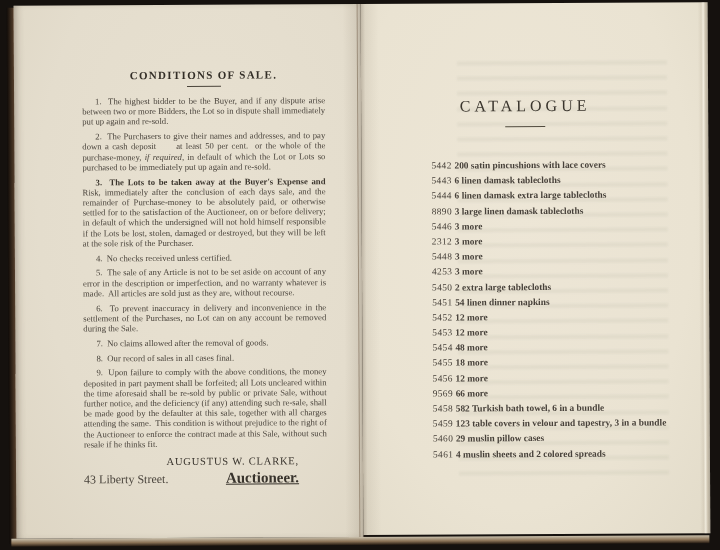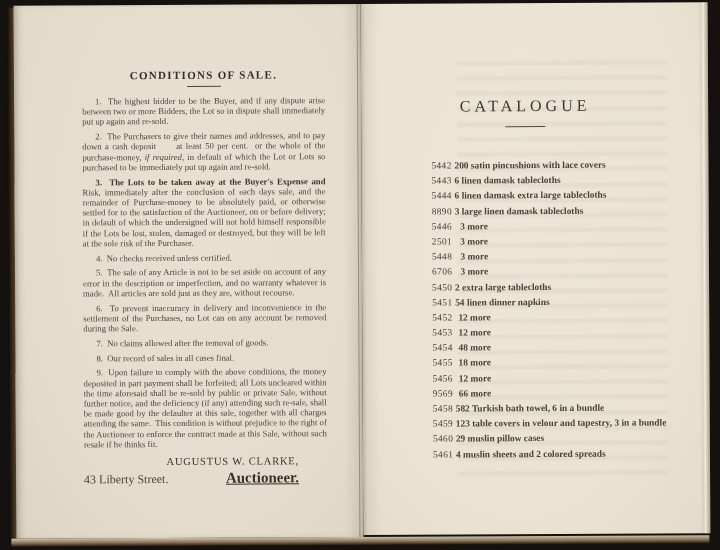--- a/index.html
+++ b/index.html
@@ -82,21 +82,21 @@
   }
   .sig-address{font-size:12px;color:var(--ink-soft);}
   .sig-title{font-size:15px;font-weight:600;color:#38332c;text-decoration:underline;}
   
   .rp-title{
     position:absolute;left:0;top:94px;width:328px;text-align:center;
     font-size:16px;letter-spacing:4px;color:#3a352d;
   }
   .rp-rule{position:absolute;left:144px;top:123px;width:40px;margin:0;background:#514a3e;}
   .lots{position:absolute;left:70px;top:157px;width:250px;color:#47413a;}
-  .lot-row{display:flex;align-items:baseline;margin-bottom:4.7px;font-size:9.4px;line-height:10.5px;text-align:center;}
+  .lot-row{display:flex;align-items:baseline;margin-bottom:4.7px;font-size:9.4px;line-height:10.5px;}
   .lot-num{flex:none;width:20px;letter-spacing:.4px;}
   .lot-desc{margin-left:3px;max-width:200px;padding-left:18px;text-indent:-18px;font-weight:bold;}
 </style>
 </head>
 <body>
 
 <div id="screen">
   <div id="book">
     <div class="cover-left"></div>
     <div class="cover-bottom"></div>
@@ -146,31 +146,31 @@
     <span class="lot-num">8890</span>
     <span class="lot-desc">3 large linen damask tablecloths</span>
   </div>
 
   <div class="lot-row">
     <span class="lot-num">5446</span>
     <span class="lot-desc">3 more</span>
   </div>
 
   <div class="lot-row">
-    <span class="lot-num">2501</span>
+    <span class="lot-num">2312</span>
     <span class="lot-desc">3 more</span>
   </div>
 
   <div class="lot-row">
     <span class="lot-num">5448</span>
     <span class="lot-desc">3 more</span>
   </div>
 
   <div class="lot-row">
-    <span class="lot-num">6706</span>
+    <span class="lot-num">4253</span>
     <span class="lot-desc">3 more</span>
   </div>
 
   <div class="lot-row">
     <span class="lot-num">5450</span>
     <span class="lot-desc">2 extra large tablecloths</span>
   </div>
 
   <div class="lot-row">
     <span class="lot-num">5451</span>

